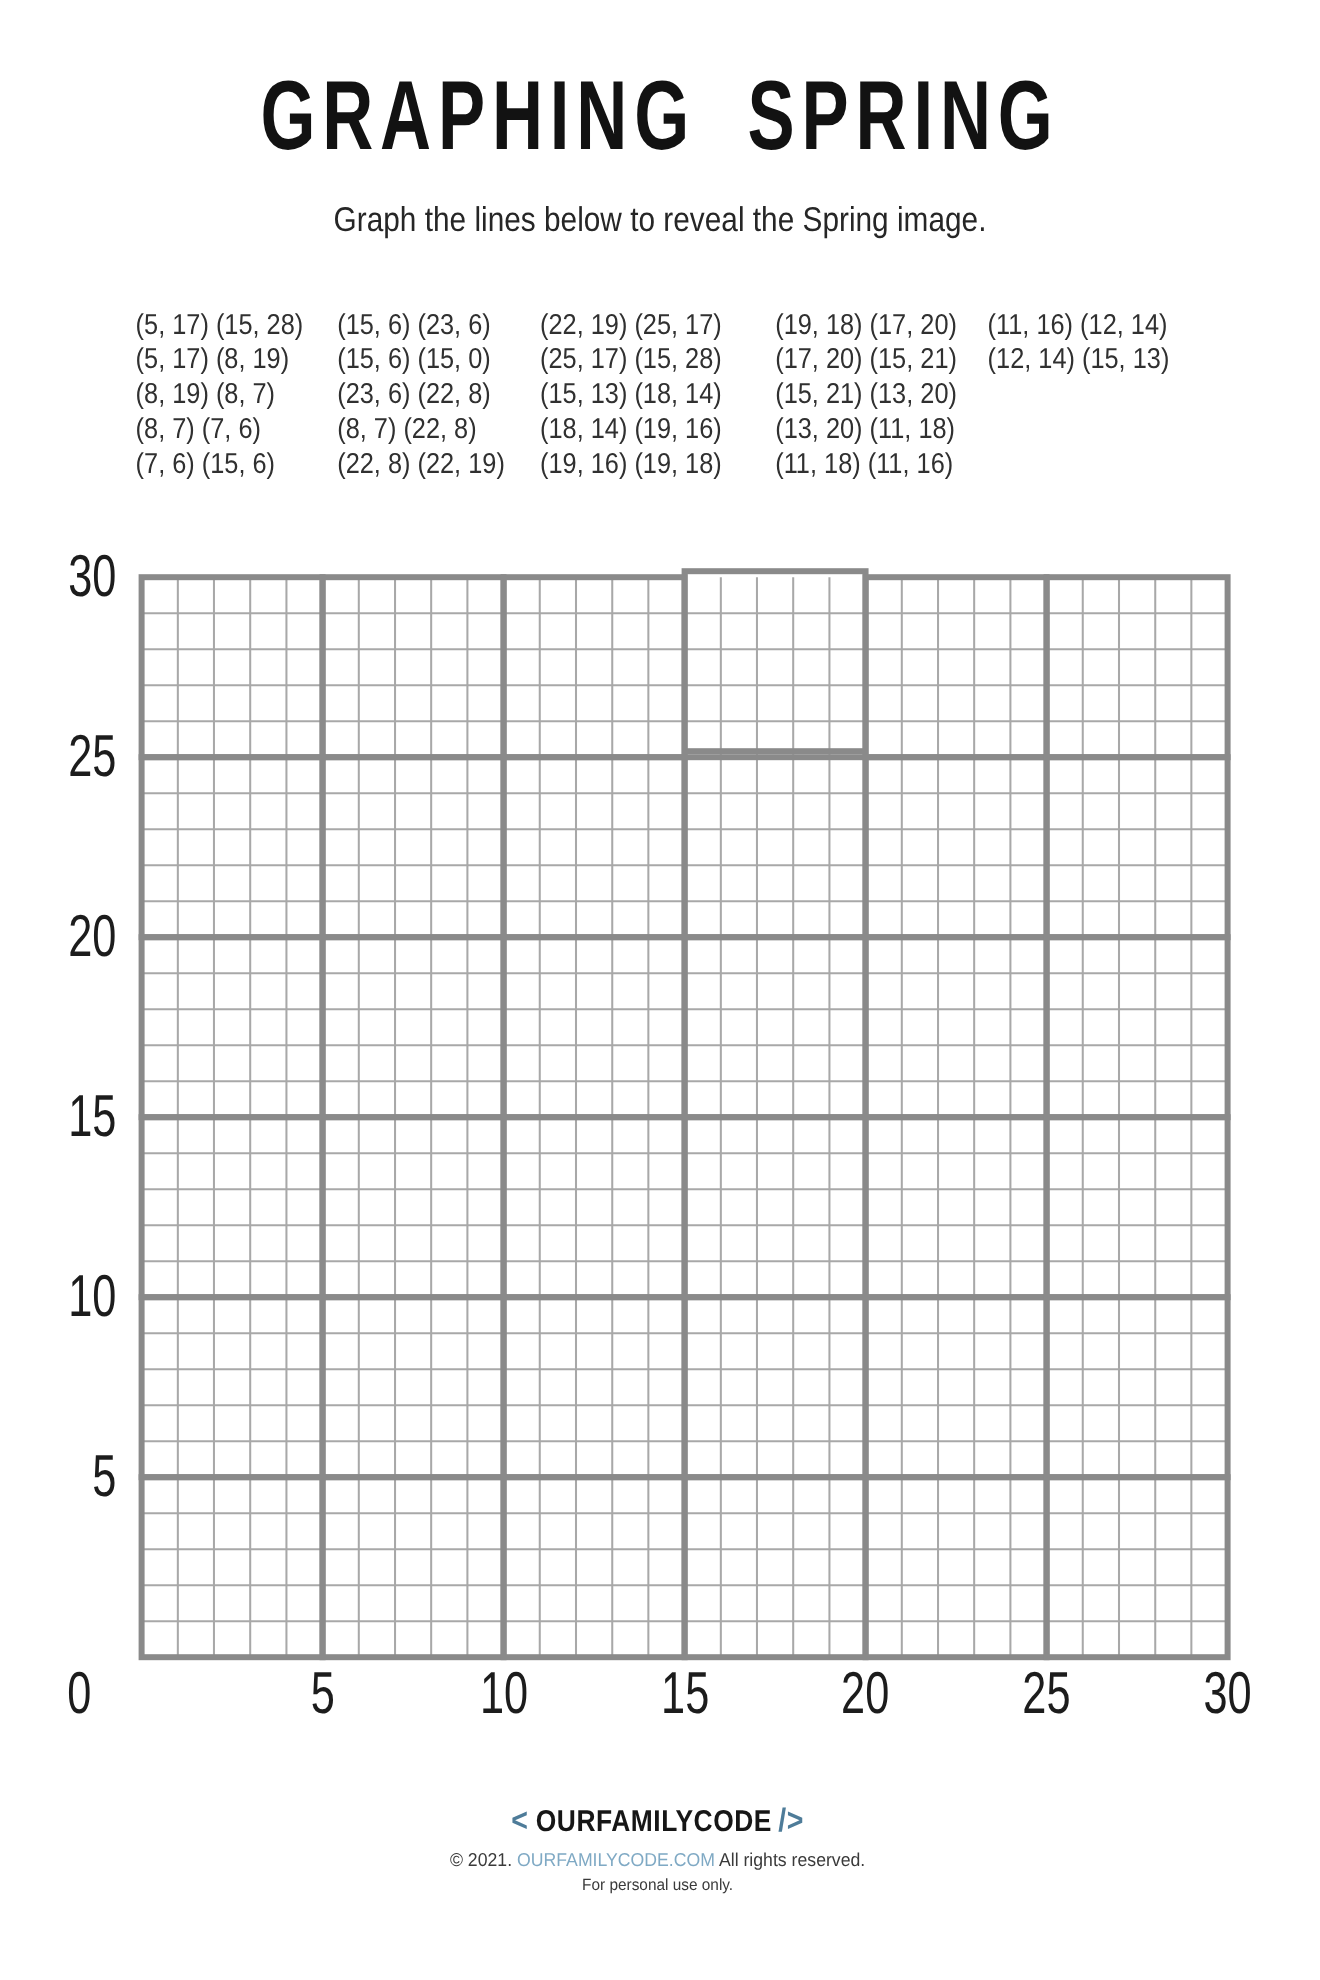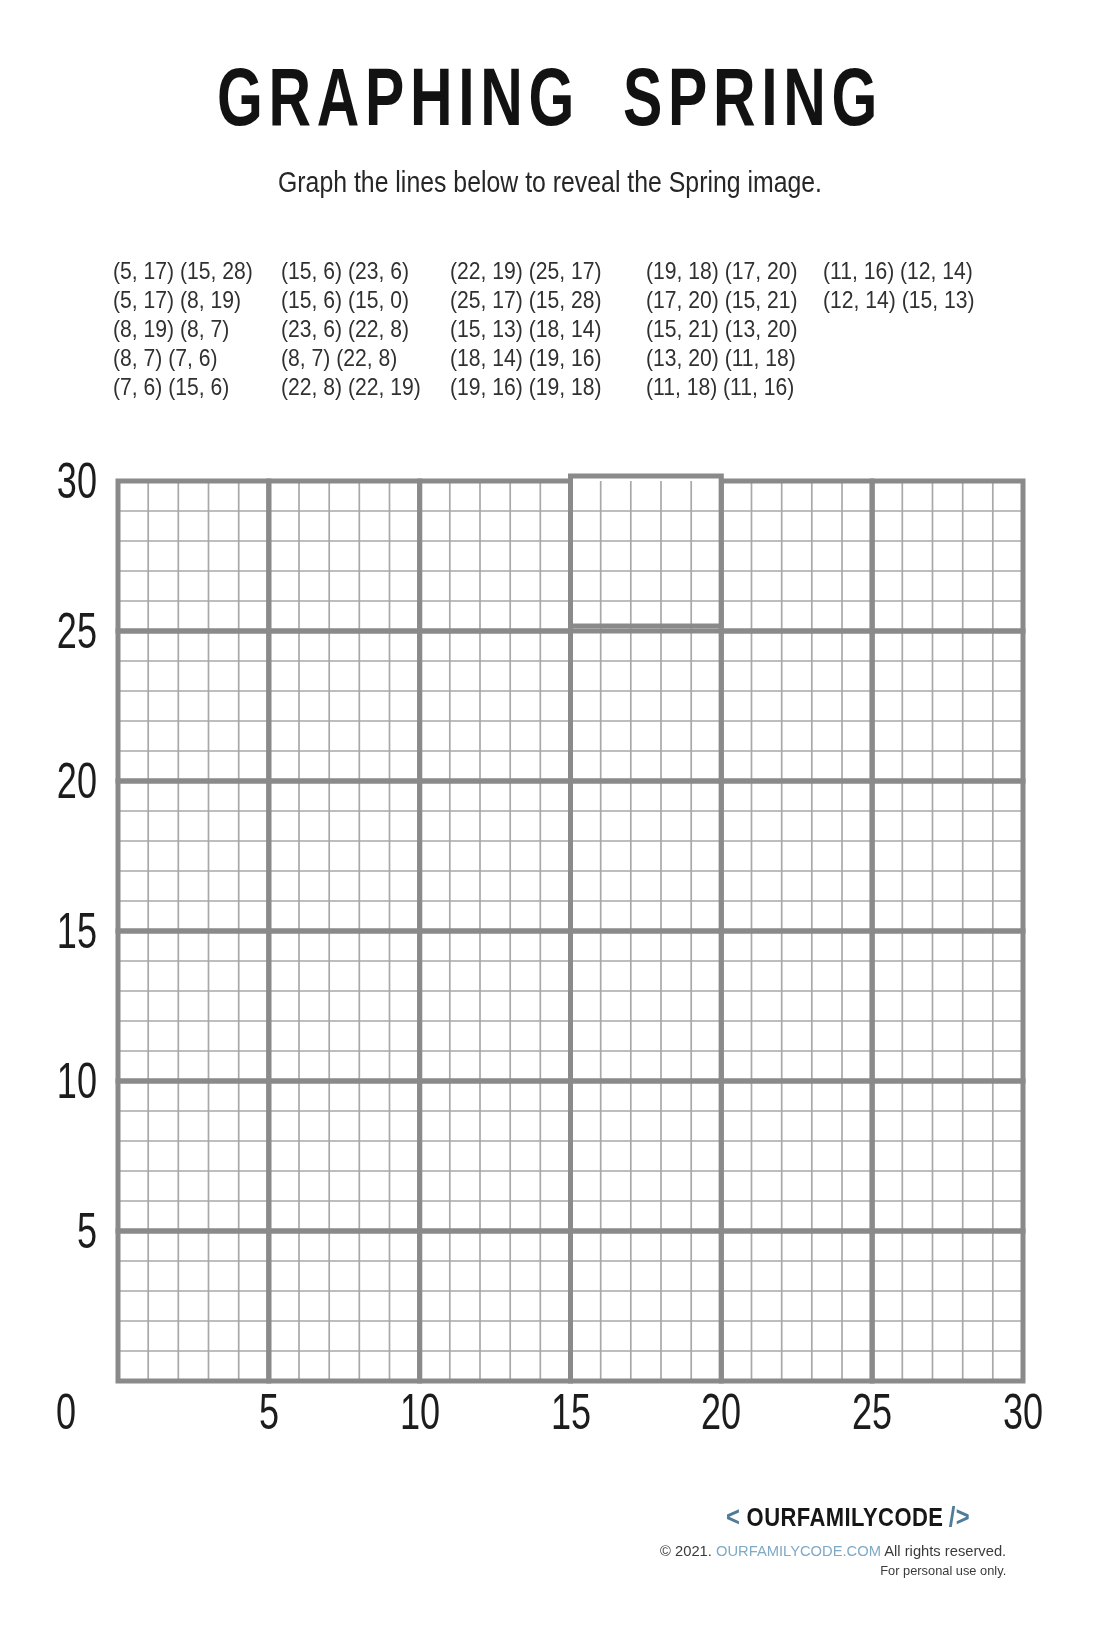--- a/index.html
+++ b/index.html
@@ -24,21 +24,21 @@
   .coord-col.c5{left:823px}
 
   .grid-svg{position:absolute;left:118px;top:481px;overflow:visible;}
 
   .axis-num{position:absolute;font-size:44px;color:#1c1c1c;white-space:nowrap;}
   .ylab{width:70px;height:52px;line-height:52px;text-align:right;left:27px;
     transform:scale(0.82,1.12);transform-origin:right center;}
   .xlab{width:80px;height:50px;line-height:50px;text-align:center;top:1384px;
     transform:scale(0.82,1.12);transform-origin:center top;}
 
-  .footer{position:absolute;left:0;top:1502px;width:1032px;text-align:right;}
+  .footer{position:absolute;left:0;top:1502px;width:1032px;text-align:center;padding-left:32px;}
   .logo-line{font-size:25px;font-weight:700;letter-spacing:0.5px;
     color:#161616;white-space:nowrap;transform:scaleX(0.88);transform-origin:center top;}
   .logo-accent{color:#4e7c99;font-size:27px;}
   .logo-line .lb{margin-right:7px;}
   .logo-line .sl{margin-left:6px;}
   .copyright-line{margin-top:9px;font-size:15.5px;color:#3a3a3a;
     transform:scaleX(0.95);transform-origin:center top;white-space:nowrap;}
   .site-link{color:#7fa9c4;}
   .personal-use{margin-top:3px;font-size:13.5px;color:#3a3a3a;
     transform:scaleX(0.95);transform-origin:center top;}

